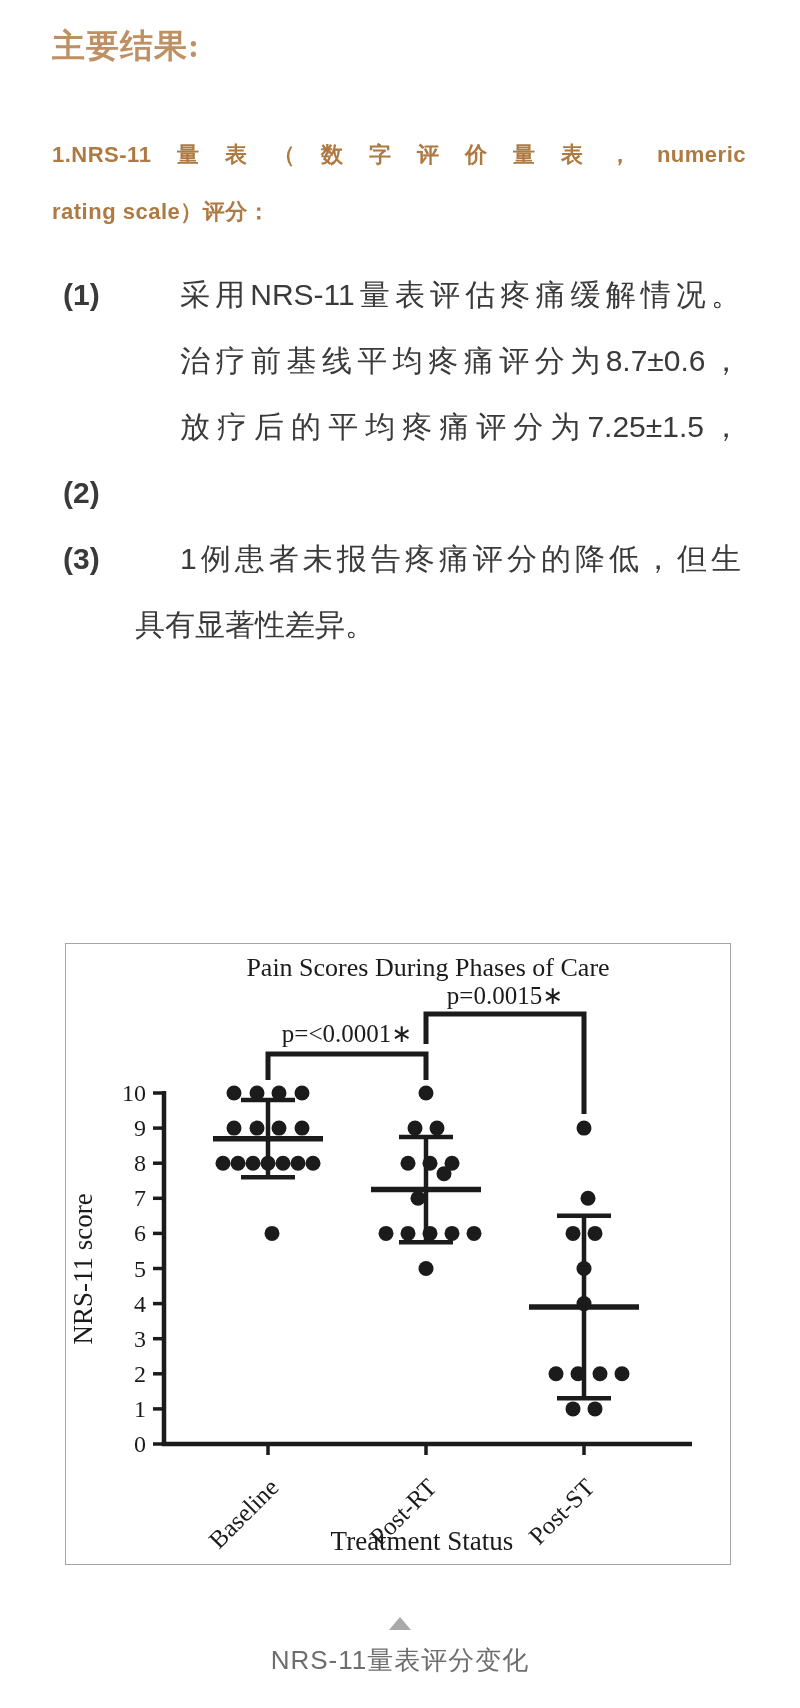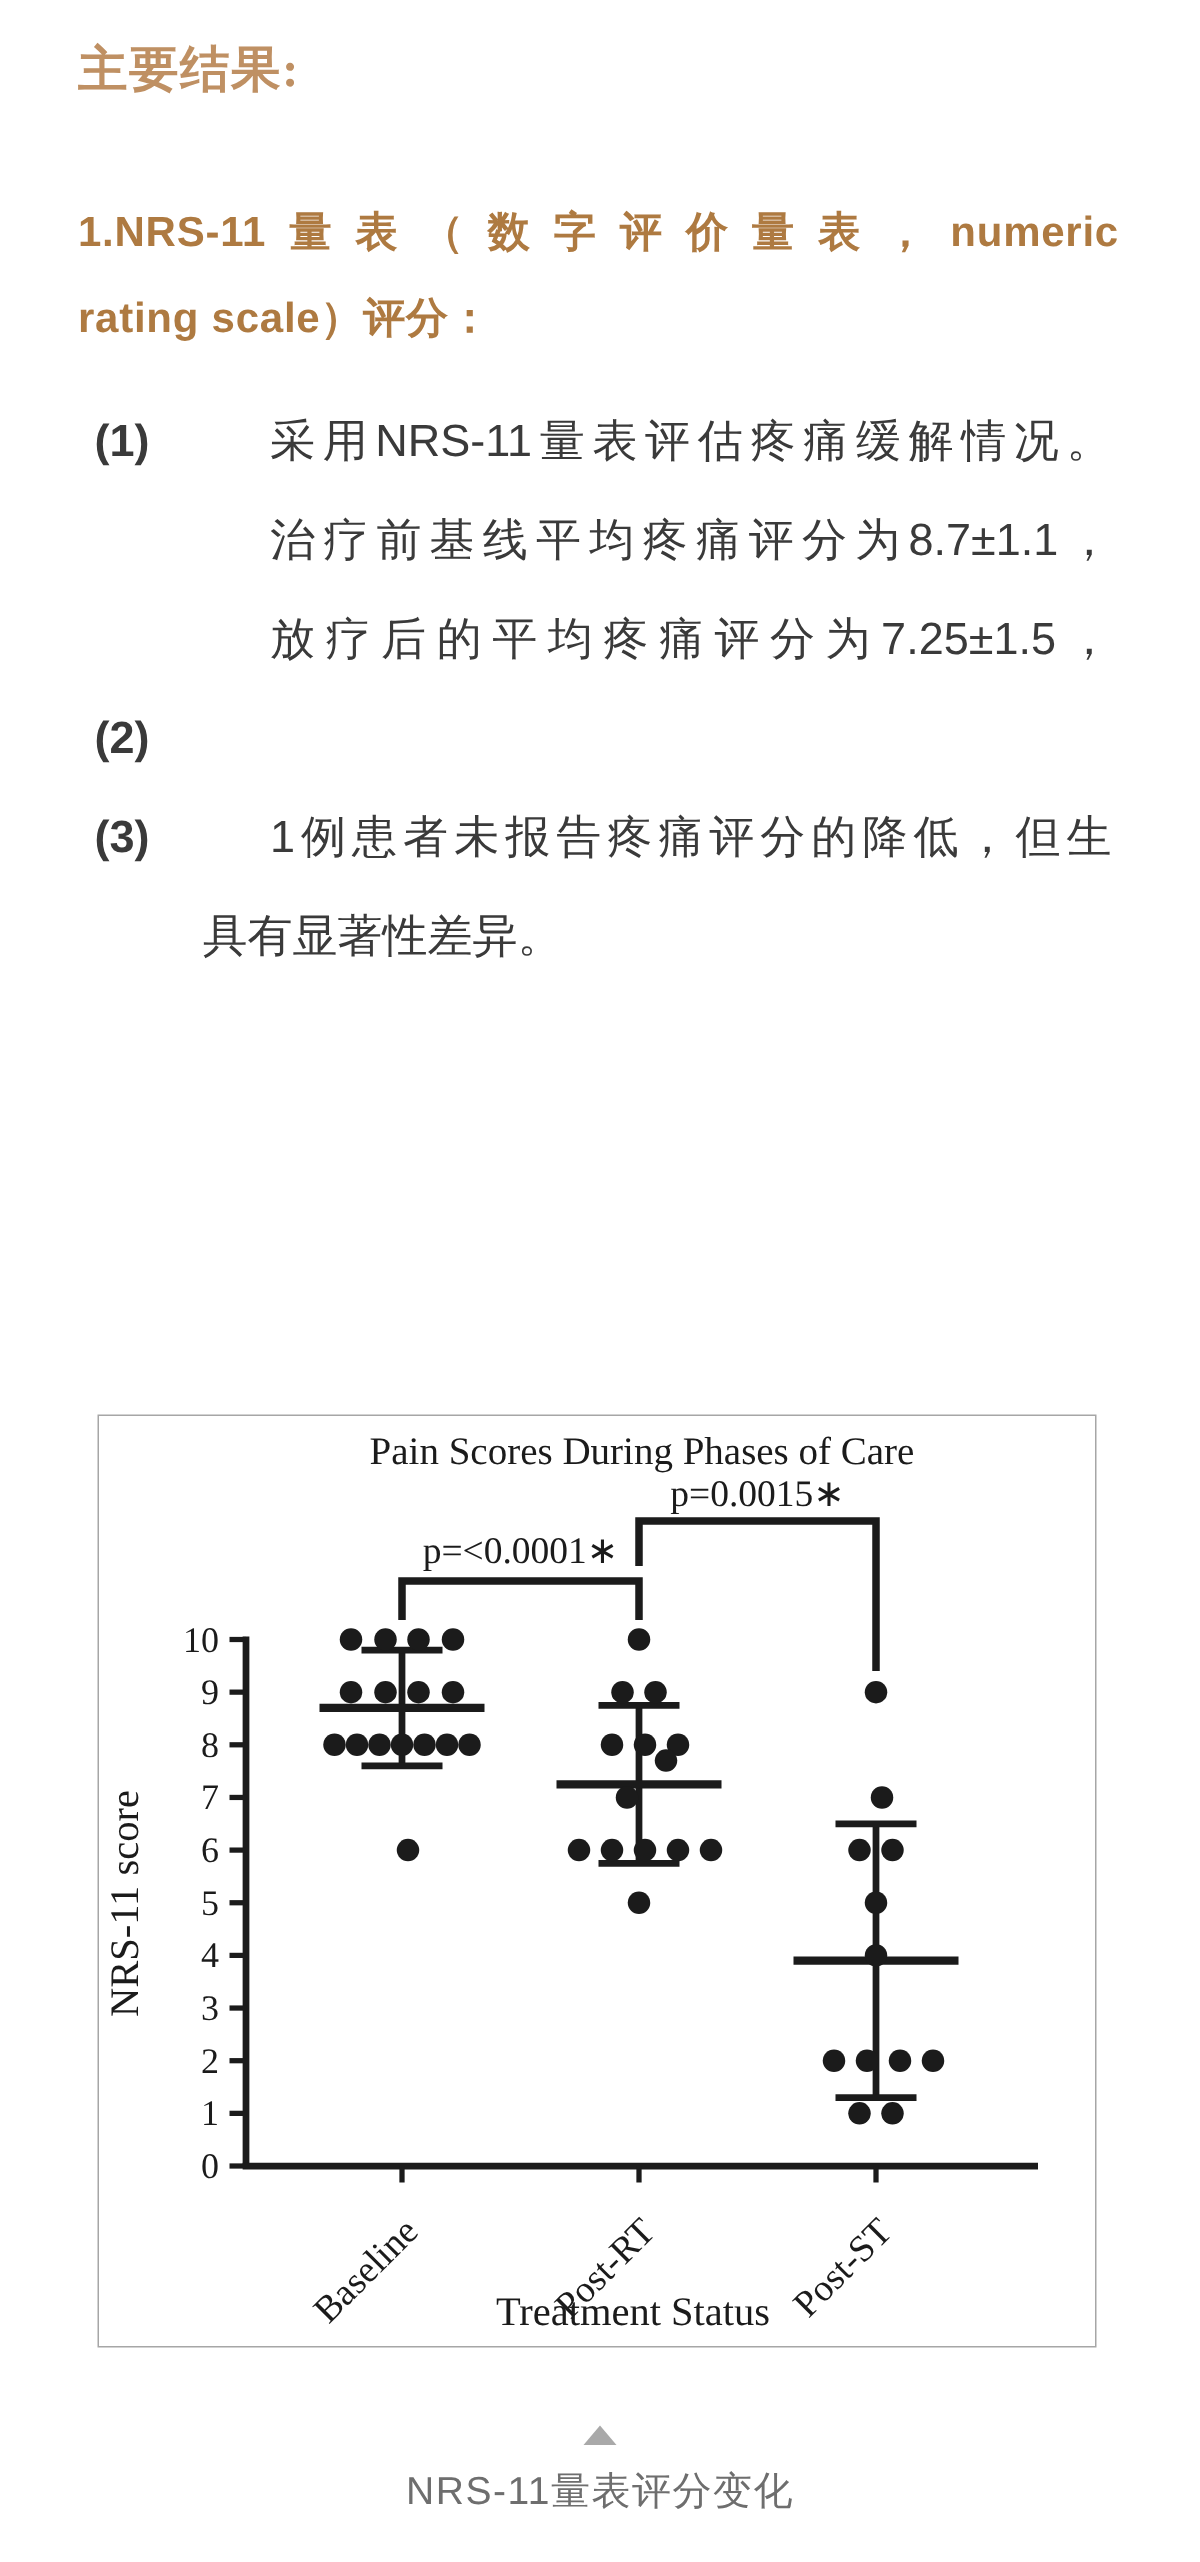--- a/index.html
+++ b/index.html
@@ -1,21 +1,21 @@
 <!DOCTYPE html>
 <html><head>
 <meta charset="utf-8">
 <style>
   html,body{margin:0;padding:0;background:#ffffff;}
   #page{position:relative;width:800px;height:1708px;background:#ffffff;overflow:hidden;
         font-family:"Liberation Sans",sans-serif;}
   .h1{position:absolute;left:52px;top:24px;font-family:Liberation Serif, serif;
       font-weight:700;font-size:33px;letter-spacing:1px;}
   .h2{position:absolute;left:52px;top:126px;width:694px;font-weight:700;
-      font-size:28px;line-height:57px;letter-spacing:.5px;}
+      font-size:22px;line-height:57px;letter-spacing:.5px;}
   .items{position:absolute;left:63px;top:262px;width:678px;font-size:30px;
          line-height:66px;color:#3a3a3a;}
   .item{display:flex;align-items:flex-start;}
   .marker{flex:0 0 72px;font-weight:700;}
   .lines{flex:1 1 auto;min-width:0;}
   .line{white-space:nowrap;}
   .line.stretch{white-space:normal;text-align:justify;text-align-last:justify;
                 text-justify:inter-character;margin-left:45px;}
   .stretch-head{text-align:justify;text-align-last:justify;text-justify:inter-character;}
   #figure-box{position:absolute;left:65px;top:943px;width:664px;height:620px;
@@ -37,21 +37,21 @@
   <div class="h2" style="color: rgb(174, 122, 65);">
     <div class="stretch-head">1.NRS-11量表（数字评价量表，numeric</div>
     <div>rating scale）评分：</div>
   </div>
 
   <div class="items" id="items">
       <div class="item">
         <div class="marker">(1)</div>
         <div class="lines">
           <div class="line stretch">采用NRS-11量表评估疼痛缓解情况。</div>
-          <div class="line stretch">治疗前基线平均疼痛评分为8.7±1.1，</div>
+          <div class="line stretch">治疗前基线平均疼痛评分为8.7±0.6，</div>
           <div class="line stretch">放疗后的平均疼痛评分为7.25±1.5，</div>
         </div>
       </div>
       <div class="item">
         <div class="marker">(2)</div>
       </div>
       <div class="item">
         <div class="marker">(3)</div>
         <div class="lines">
           <div class="line stretch">1例患者未报告疼痛评分的降低，但生</div>

